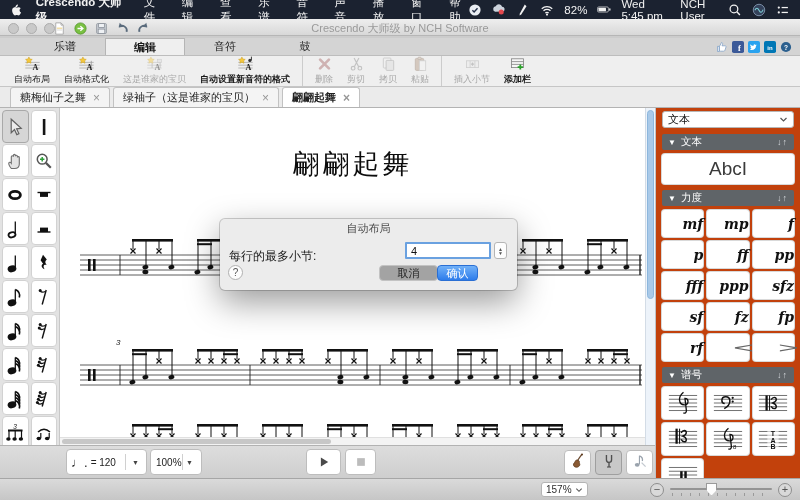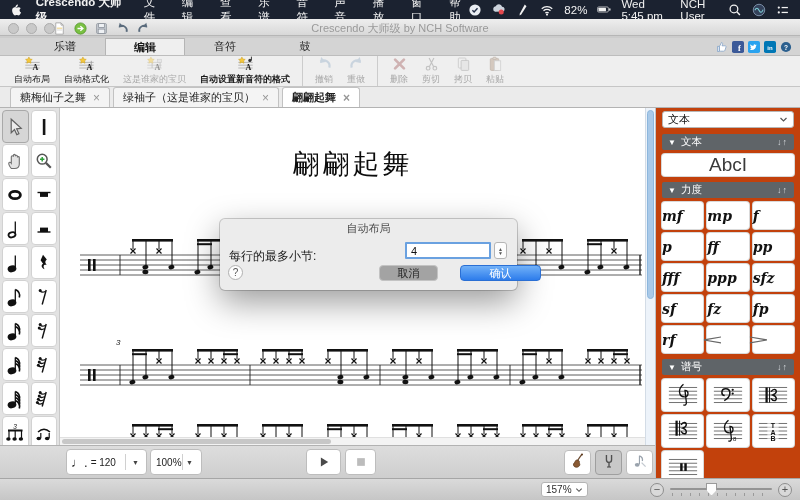--- a/index.html
+++ b/index.html
@@ -80,24 +80,24 @@
   
   .sidebar { position:absolute; top:108px; right:0; width:145px; height:370px; background:#c2410c;
              border-left:1px solid #bfc3c8; padding:3px 6px; overflow:hidden; }
   .palette-select { height:17px; background:#fff; border:1px solid #b7b7b7; border-radius:3px; font-size:11px;
                     display:flex; align-items:center; justify-content:space-between; padding:0 5px; color:#111; }
   .palette-select svg { width:9px; height:9px; }
   .sec-head { height:16px; background:#5f6468; color:#fff; font-size:10.5px; display:flex; align-items:center;
               gap:5px; padding:0 6px; margin-top:6px; border-radius:2px; }
   .sec-head .tri { font-size:8px; }
   .sec-head .updown { margin-left:auto; font-size:9px; color:#d3d7db; letter-spacing:1px; }
-  .text-card { background:#fff; border-radius:3px; height:22px; margin-top:4px; display:flex; align-items:center;
+  .text-card { background:#fff; border-radius:3px; height:30px; margin-top:4px; display:flex; align-items:center;
                justify-content:center; font-size:19px; color:#3a3a3a; box-shadow:0 0 0 1px #d9d9d9; }
   .grid3 { display:grid; grid-template-columns:repeat(3,1fr); gap:4px; margin-top:4px; }
-  .dyn-btn { background:#fff; border-radius:3px; height:27px; display:flex; align-items:center; justify-content:flex-start;
+  .dyn-btn { background:#fff; border-radius:3px; height:27px; display:flex; align-items:center; justify-content:flex-end;
              font-family:"DejaVu Serif","Liberation Serif",serif; font-style:italic; font-weight:bold; font-size:14px;
              color:#111; box-shadow:0 0 0 1px #d9d9d9; }
   .dyn-btn.hairpin { font-weight:normal; font-style:normal; color:#666; }
   .dyn-btn.hairpin span { display:inline-block; transform:scaleX(2.1); font-size:13px; }
   .clef-btn { background:#fff; border-radius:3px; height:32px; display:flex; align-items:center; justify-content:center;
               box-shadow:0 0 0 1px #d9d9d9; }
   .clef-btn svg { width:32px; height:26px; }
 
   
   .transport { position:absolute; top:445px; left:0; width:655px; height:33px;
@@ -147,21 +147,21 @@
   .dlg-stepper { position:absolute; left:274px; top:23px; width:13px; height:17px; background:#fdfdfd;
                  border:1px solid #b5b5b5; border-radius:3px; display:flex; flex-direction:column;
                  align-items:center; justify-content:center; color:#555; }
   .dlg-stepper span { font-size:5px; line-height:4px; }
   .dlg-help { position:absolute; left:8px; top:46px; width:15px; height:15px; border-radius:50%;
               border:1px solid #b0b0b0; background:#fdfdfd; color:#555; font-size:10px;
               display:flex; align-items:center; justify-content:center; }
   .dlg-btn { position:absolute; top:46px; height:16px; border-radius:4px; font-size:11px;
              display:flex; align-items:center; justify-content:center; }
   .dlg-cancel { left:159px; width:59px; background:#a3a3a3; border:1px solid #c3c3c3; color:#222; }
-  .dlg-ok { left:240px; width:81px; background:linear-gradient(#71b1f8,#2d7ceb); color:#fff; border:1px solid #2a6fd4; }
+  .dlg-ok { left:217px; width:41px; background:linear-gradient(#71b1f8,#2d7ceb); color:#fff; border:1px solid #2a6fd4; }
 </style>
 </head>
 <body>
 
 <div id="app">
 
   <div class="menubar">
     <span class="apple">
         <svg viewBox="0 0 17 20">
           <path d="M10.6 5.1c.6-.8 1-1.9.9-3-1 .1-2.1.7-2.8 1.5-.6.7-1.1 1.8-.9 2.9 1.1 0 2.2-.6 2.8-1.4zM13.8 10.6c0-2 1.6-3 1.7-3-1-1.4-2.4-1.6-2.9-1.6-1.2-.1-2.4.7-3 .7-.6 0-1.6-.7-2.6-.7-1.3 0-2.6.8-3.3 2-1.4 2.4-.4 6 1 8 .7 1 1.5 2 2.5 2 1 0 1.4-.6 2.6-.6 1.2 0 1.6.6 2.6.6 1.1 0 1.8-1 2.4-2 .8-1.1 1.1-2.2 1.1-2.3-.1 0-2.1-.8-2.1-3.1z" fill="#f2f2f2"></path>
@@ -363,40 +363,20 @@
               <text x="13.5" y="18" font-size="10" font-weight="bold" fill="#1a1a1a" text-anchor="middle" font-family="serif">A</text>
             </svg>
           </span>
           <span class="tb-label">自动设置新音符的格式</span>
         </div>
       </div>
       <div class="tb-group">
         <div class="tb-btn disabled">
           <span class="tbi">
             <svg viewBox="0 0 20 20" width="100%" height="100%">
-              <path d="M16 14.5 A7 7 0 0 0 5 7" fill="none" stroke="#9db4cb" stroke-width="2.8"></path>
-              <path d="M5.8 1.2 L4.4 8.8 L11.6 7.4 Z" fill="#9db4cb"></path>
-            </svg>
-          </span>
-          <span class="tb-label">撤销</span>
-        </div>
-        <div class="tb-btn disabled">
-          <span class="tbi">
-            <svg viewBox="0 0 20 20" width="100%" height="100%">
-              <path d="M4 14.5 A7 7 0 0 1 15 7" fill="none" stroke="#9db4cb" stroke-width="2.8"></path>
-              <path d="M14.2 1.2 L15.6 8.8 L8.4 7.4 Z" fill="#9db4cb"></path>
-            </svg>
-          </span>
-          <span class="tb-label">重做</span>
-        </div>
-      </div>
-      <div class="tb-group">
-        <div class="tb-btn disabled">
-          <span class="tbi">
-            <svg viewBox="0 0 20 20" width="100%" height="100%">
               <path d="M4.5 4.5 L15.5 15.5 M15.5 4.5 L4.5 15.5" stroke="#a96a6a" stroke-width="3.4" stroke-linecap="round"></path>
             </svg>
           </span>
           <span class="tb-label">删除</span>
         </div>
         <div class="tb-btn disabled">
           <span class="tbi">
             <svg viewBox="0 0 20 20" width="100%" height="100%">
               <circle cx="5.8" cy="15.2" r="2.3" fill="none" stroke="#8f8f8f" stroke-width="1.5"></circle>
               <circle cx="14.2" cy="15.2" r="2.3" fill="none" stroke="#8f8f8f" stroke-width="1.5"></circle>
@@ -416,20 +396,44 @@
         </div>
         <div class="tb-btn disabled">
           <span class="tbi">
             <svg viewBox="0 0 20 20" width="100%" height="100%">
               <rect x="3.5" y="3" width="10.5" height="15" rx="1.5" fill="#b49a84" stroke="#8a7361"></rect>
               <rect x="6.8" y="1.5" width="4" height="3" rx="1" fill="#cbb8a7" stroke="#8a7361"></rect>
               <rect x="8.5" y="6" width="8" height="12" fill="#f4f4f4" stroke="#a8a8a8"></rect>
             </svg>
           </span>
           <span class="tb-label">粘贴</span>
+        </div>
+      </div>
+      <div class="tb-group">
+        <div class="tb-btn disabled">
+          <span class="tbi">
+            <svg viewBox="0 0 20 20" width="100%" height="100%">
+              <rect x="2.5" y="6" width="15" height="8.5" fill="#ececec" stroke="#a5a5a5"></rect>
+              <line x1="7" y1="6" x2="7" y2="14.5" stroke="#a5a5a5"></line>
+              <line x1="13" y1="6" x2="13" y2="14.5" stroke="#a5a5a5"></line>
+              <path d="M10 8.2 v4 M8 10.2 h4" stroke="#8f8f8f" stroke-width="1.5"></path>
+            </svg>
+          </span>
+          <span class="tb-label">插入小节</span>
+        </div>
+        <div class="tb-btn emph">
+          <span class="tbi">
+            <svg viewBox="0 0 20 20" width="100%" height="100%">
+              <rect x="2.5" y="3.5" width="15" height="11" fill="#f6f6f6" stroke="#808080"></rect>
+              <line x1="2.5" y1="7" x2="17.5" y2="7" stroke="#808080"></line>
+              <line x1="2.5" y1="10.5" x2="17.5" y2="10.5" stroke="#808080"></line>
+              <path d="M13.5 10.5 v6.5 M10.2 13.8 h6.6" stroke="#2aa02a" stroke-width="2.2"></path>
+            </svg>
+          </span>
+          <span class="tb-label">添加栏</span>
         </div>
       </div>
     </div>
 
   <div class="doctabs" id="doctabs">
       <div class="doc-tab">
         <span>糖梅仙子之舞</span>
         <span class="doc-close">×</span>
       </div>
       <div class="doc-tab">

